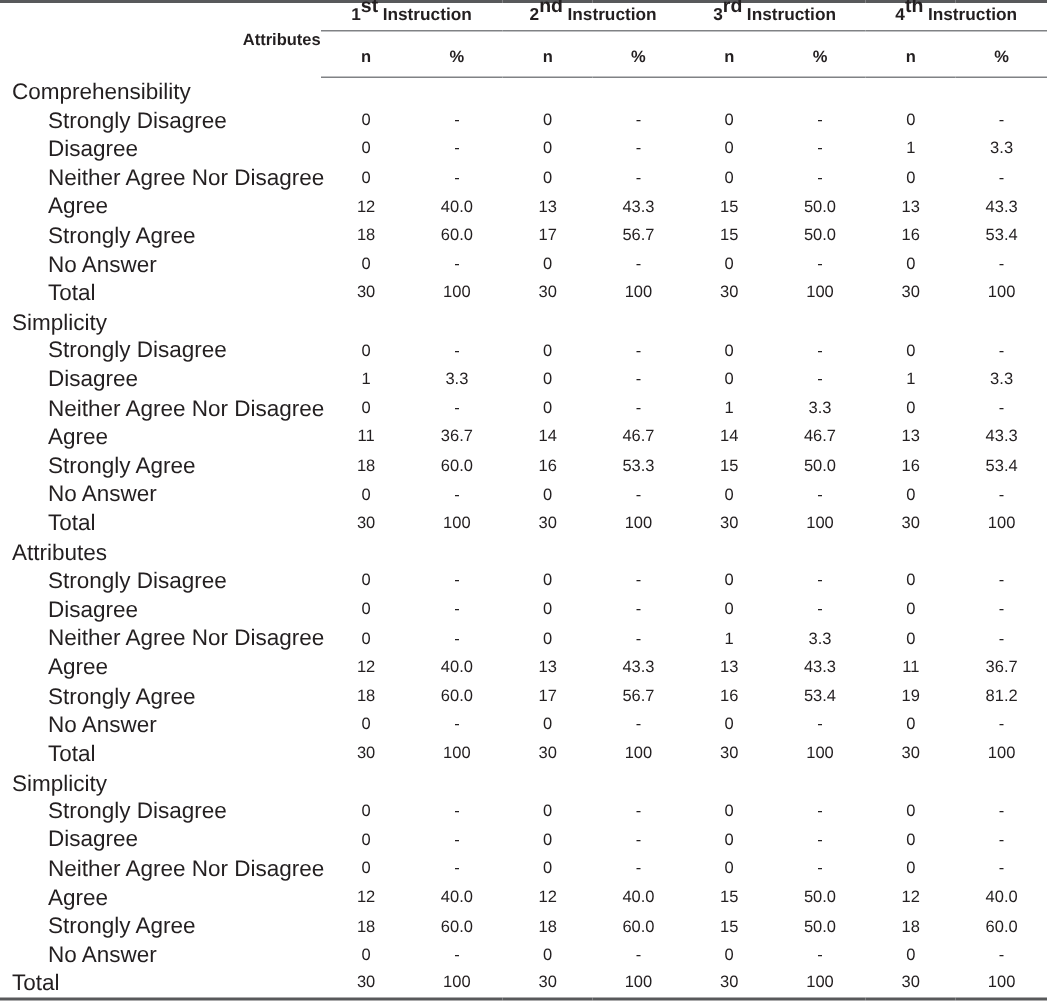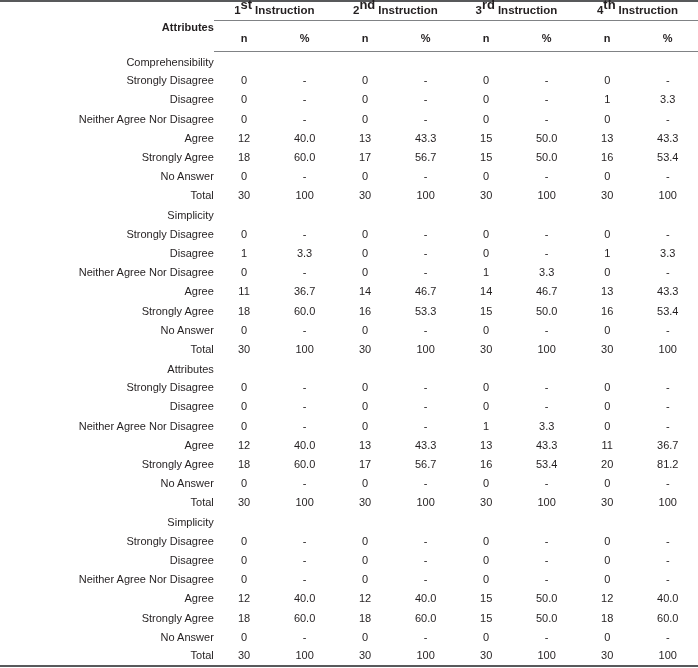--- a/index.html
+++ b/index.html
@@ -83,22 +83,22 @@
     height: 26px;
     color: #231f20;
   }
   th.blank-span {
     border-bottom: none;
   }
 
   
   tr.body-row { height: 19.2px; }
   td.label {
-    text-align: right;
-    font-size: 11px;
+    text-align: left;
+    font-size: 15px;
     color: #231f20;
     white-space: nowrap;
   }
   td.label.level-group { padding-left: 8px; }
   td.label.level-item  { padding-left: 32px; }
   td.num {
     text-align: center;
     font-size: 11px;
     color: #231f20;
   }
@@ -388,21 +388,21 @@
           <td class="num">36.7</td>
         </tr>
         <tr class="body-row ">
           <td class="label level-item">Strongly Agree</td>
           <td class="num">18</td>
           <td class="num">60.0</td>
           <td class="num">17</td>
           <td class="num">56.7</td>
           <td class="num">16</td>
           <td class="num">53.4</td>
-          <td class="num">20</td>
+          <td class="num">19</td>
           <td class="num">81.2</td>
         </tr>
         <tr class="body-row ">
           <td class="label level-item">No Answer</td>
           <td class="num">0</td>
           <td class="num">-</td>
           <td class="num">0</td>
           <td class="num">-</td>
           <td class="num">0</td>
           <td class="num">-</td>

